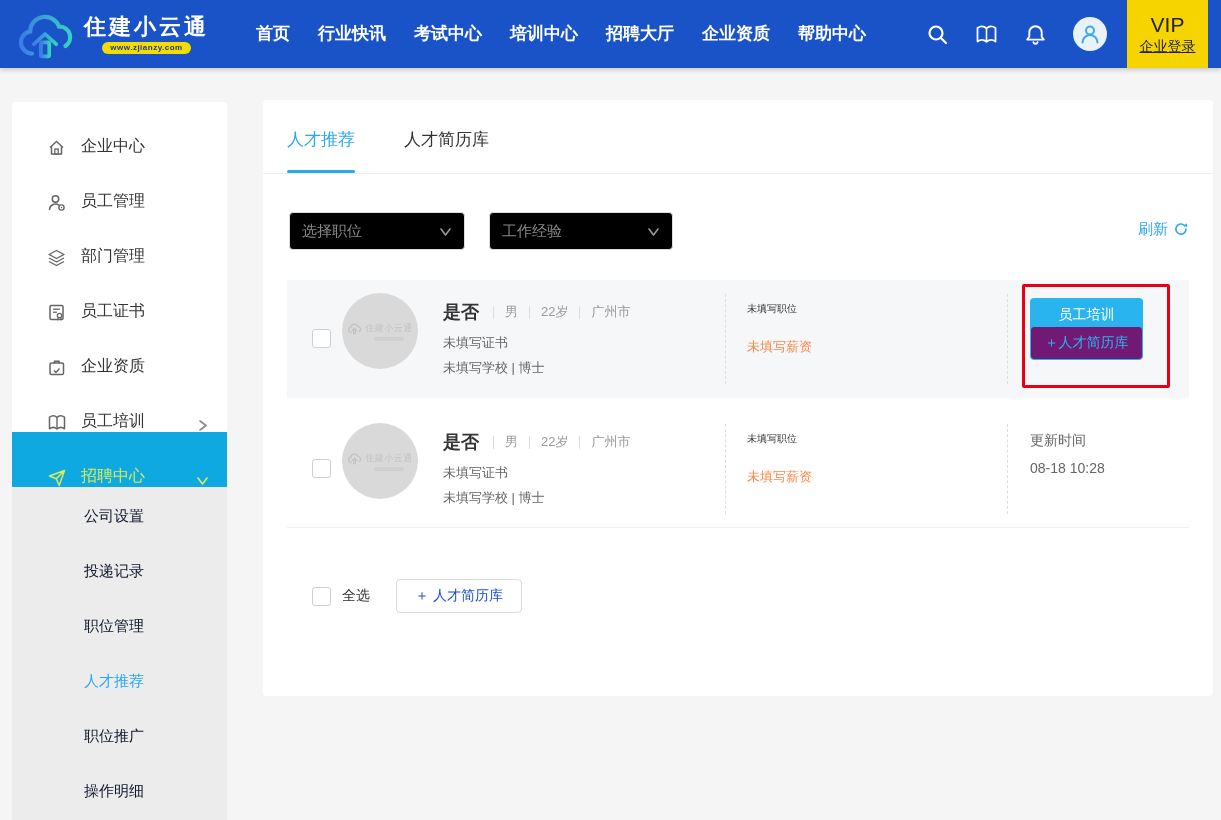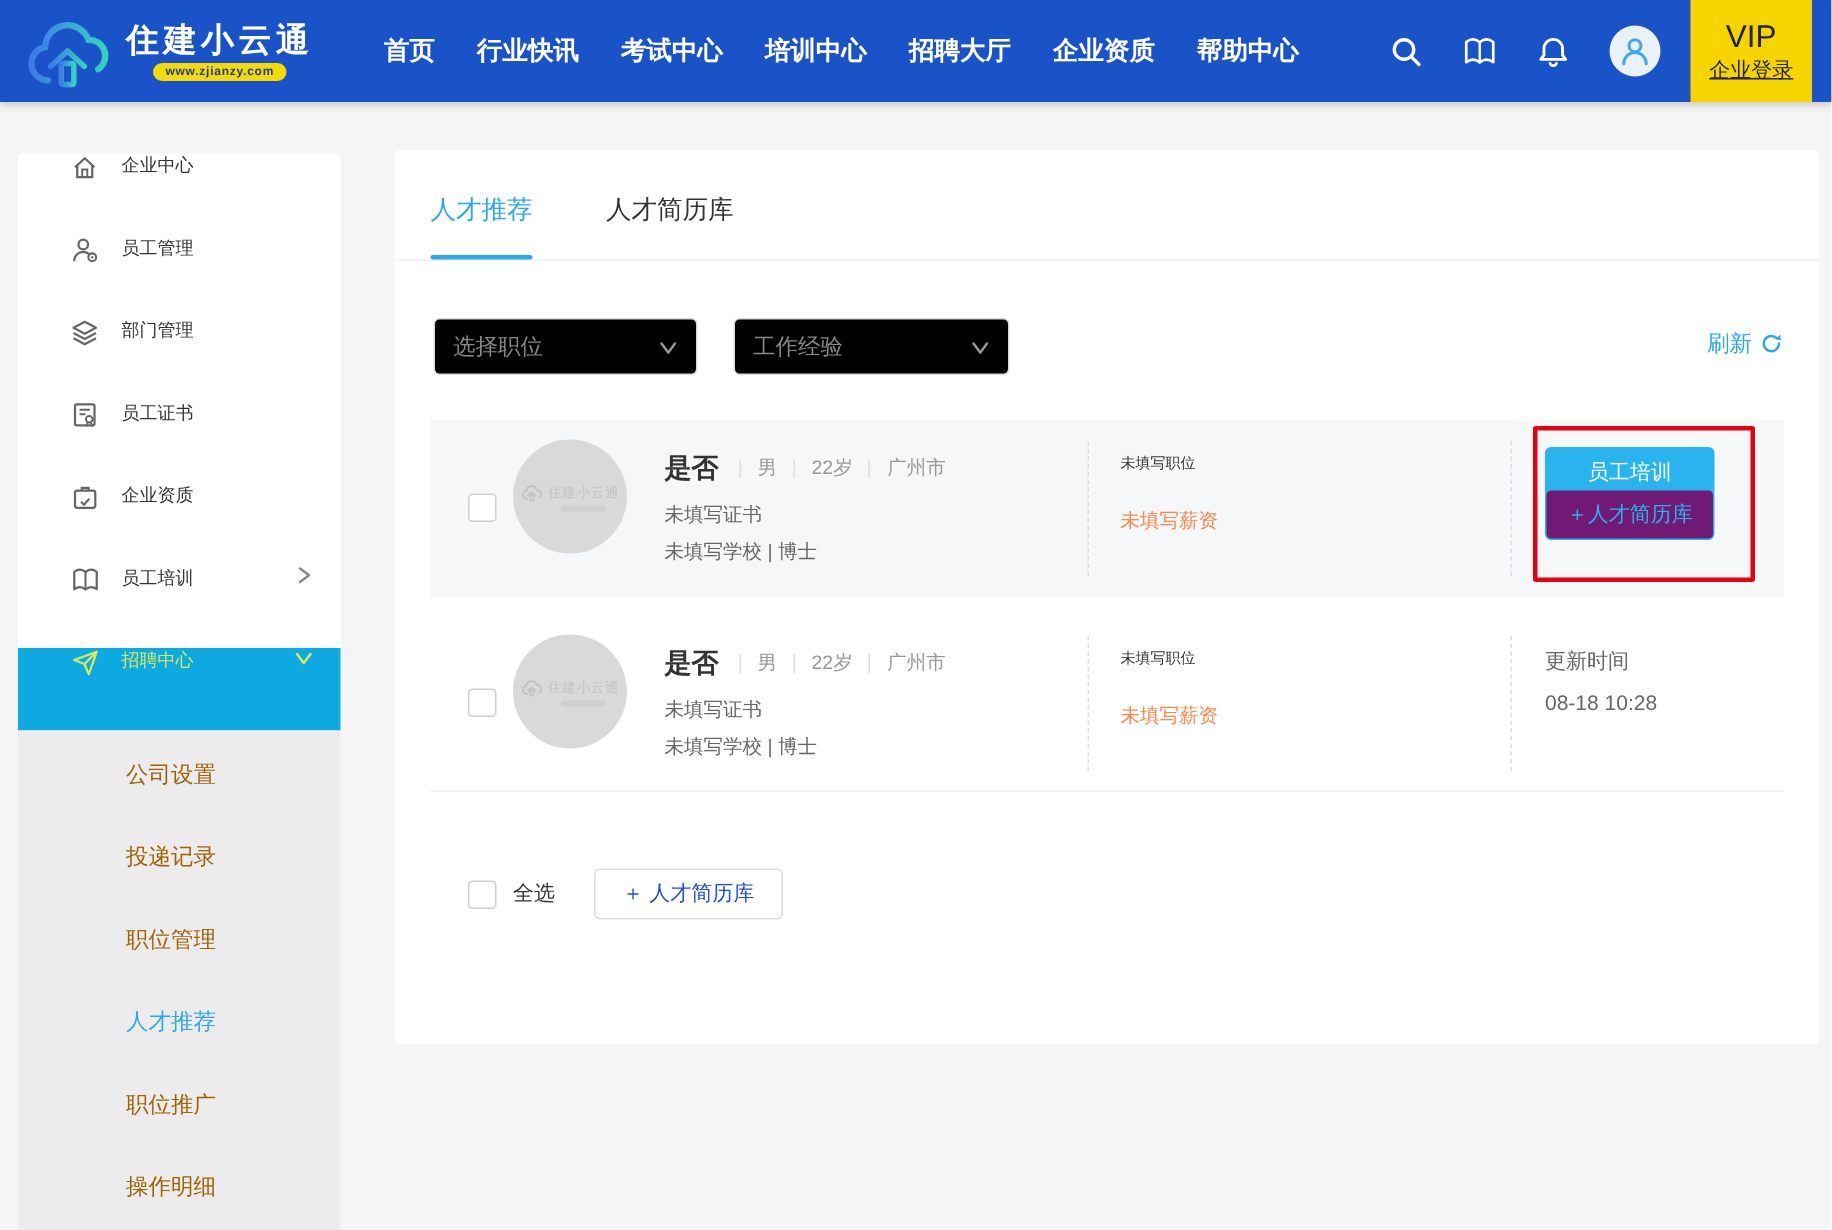--- a/index.html
+++ b/index.html
@@ -42,31 +42,31 @@
   }
   .vip-line1 { color:#222; font-size:21px; line-height:24px; }
   .vip-line2 { color:#222; font-size:14px; line-height:18px;text-decoration:underline; }
 
   
   .sidebar {
     position:absolute; left:12px; top:102px; width:215px; height:718px;
     background:#FFF; border-radius:4px 4px 0 0; display:flex; flex-direction:column;
   }
   .side-item {
-    height:55px; display:flex; align-items:flex-start; padding:0 18px 0 35px;
-    font-size:12px; color:#333; cursor:pointer; flex:0 0 auto;
+    height:55px; display:flex; align-items:flex-end; padding:0 18px 0 35px;
+    font-size:16px; color:#333; cursor:pointer; flex:0 0 auto;
   }
   .side-item .sicon { width:19px; height:19px; color:#666; margin-right:15px; flex:0 0 auto; }
   .side-item .chev { width:13px; height:13px; margin-left:auto; color:#888; }
   .side-item.active { background:#0FA9E1; color:#D9EA5A; }
   .side-item.active .sicon, .side-item.active .chev { color:#D9EA5A; }
   .submenu { background:#ECECEC; flex:1 1 auto; padding-top:2px; }
   .sub-item {
     height:55px; display:flex; align-items:center; padding-left:72px;
-    font-size:15px; color:#a16207; cursor:pointer;
+    font-size:15px; color:#0f172a; cursor:pointer;
   }
   .sub-item.active { color:#2BA7F0; }
 
   
   .panel {
     position:absolute; left:263px; top:100px; width:950px; height:596px;
     background:#FFF; border-radius:4px;
   }
   .tabs { position:absolute; left:0; top:0; width:100%; height:74px; border-bottom:1px solid #EFEFEF; }
   .tab { position:absolute; top:28px; font-size:17px; color:#333; cursor:pointer; white-space:nowrap; }

